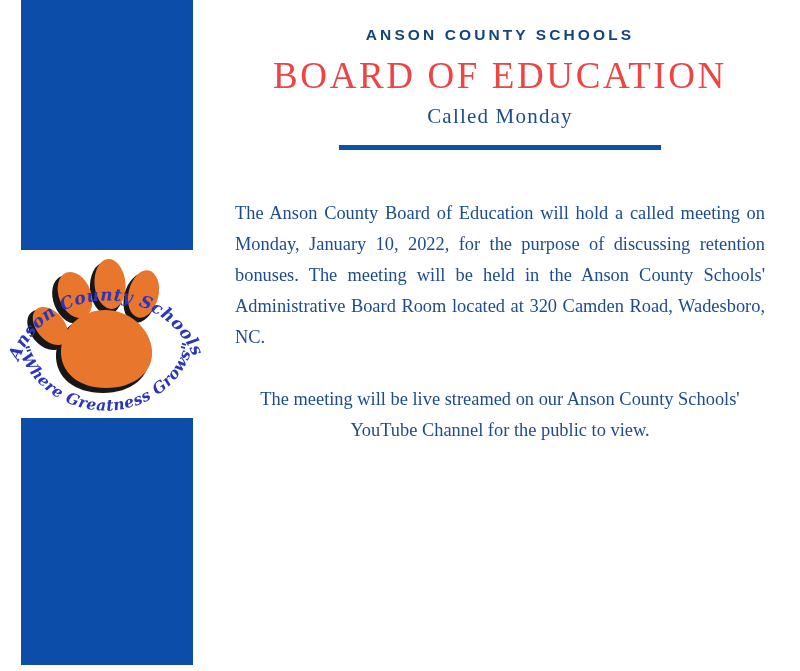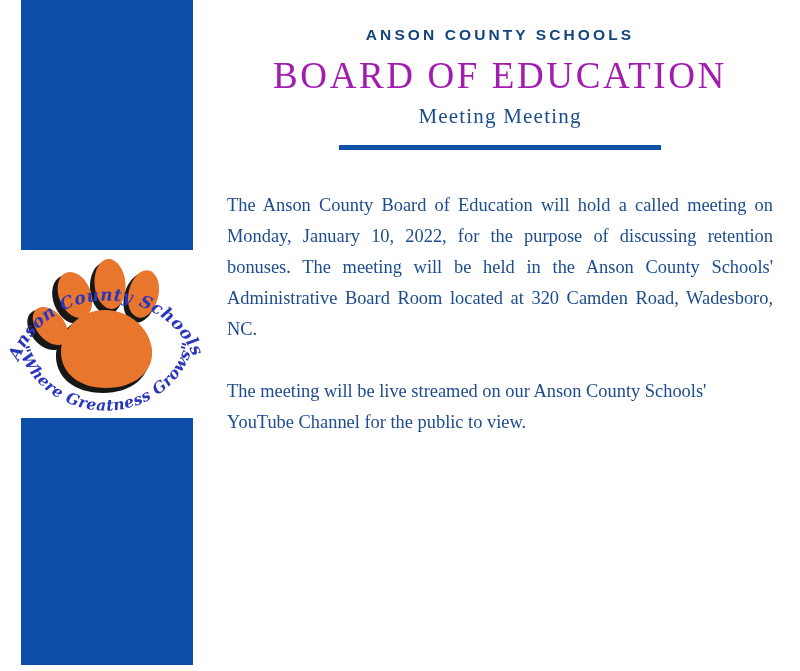--- a/index.html
+++ b/index.html
@@ -52,21 +52,21 @@
     letter-spacing: 3.1px;
     color: #13447E;
     margin: 0 0 12px 0;
     line-height: 1.1;
   }
   #main-title {
     font-family: "Liberation Serif", serif;
     font-weight: normal;
     font-size: 37px;
     letter-spacing: 2.6px;
-    color: #a21caf;
+    color: #ef4444;
     margin: 0 0 6px 0;
     line-height: 1.15;
   }
   #subtitle {
     font-family: "Liberation Serif", serif;
     font-size: 21px;
     letter-spacing: 1.2px;
     color: #1B4C8C;
     margin: 0;
     line-height: 1.2;
@@ -84,24 +84,24 @@
     left: 219px;
     top: 182px;
     width: 562px;
   }
   .para {
     color: #1C4C8F;
     font-family: "Liberation Serif", serif;
     font-size: 18.4px;
     line-height: 31px;
     text-align: justify;
-    margin: 8px;
+    margin: 16px;
   }
   .para.last-left { text-align: left; }
-  .para + .para { margin-top: 31px; }
+  .para + .para { margin-top: 31px; text-align: center; }
 </style>
 </head>
 <body>
 
 <div id="sidebar-blue-top"></div>
 <div id="sidebar-blue-bottom"></div>
 
 <div id="logo-band">
   <svg id="logo-svg" width="210" height="168" viewBox="0 0 210 168">
     <defs>
@@ -138,20 +138,20 @@
     </text>
     <text font-family="'DejaVu Serif', serif" font-size="15.5" font-style="italic" font-weight="bold" fill="#2A35BE" letter-spacing="0.4">
       <textPath href="#arcBottom" startOffset="50%" text-anchor="middle">"Where Greatness Grows"</textPath>
     </text>
   </svg>
 </div>
 
 <div id="header">
   <div id="eyebrow">ANSON COUNTY SCHOOLS</div>
   <div id="main-title">BOARD OF EDUCATION</div>
-  <div id="subtitle">Meeting Meeting</div>
+  <div id="subtitle">Called Monday</div>
   <div id="title-rule"></div>
 </div>
 
 <div id="body-copy">
   <p class="para">The Anson County Board of Education will hold a called meeting on Monday, January 10, 2022, for the purpose of discussing retention bonuses.  The meeting will be held in the Anson County Schools' Administrative Board Room located at 320 Camden Road, Wadesboro, NC.</p>
   <p class="para last-left">The meeting will be live streamed on our Anson County Schools' YouTube Channel for the public to view.</p>
 </div>
 
 </body></html>

